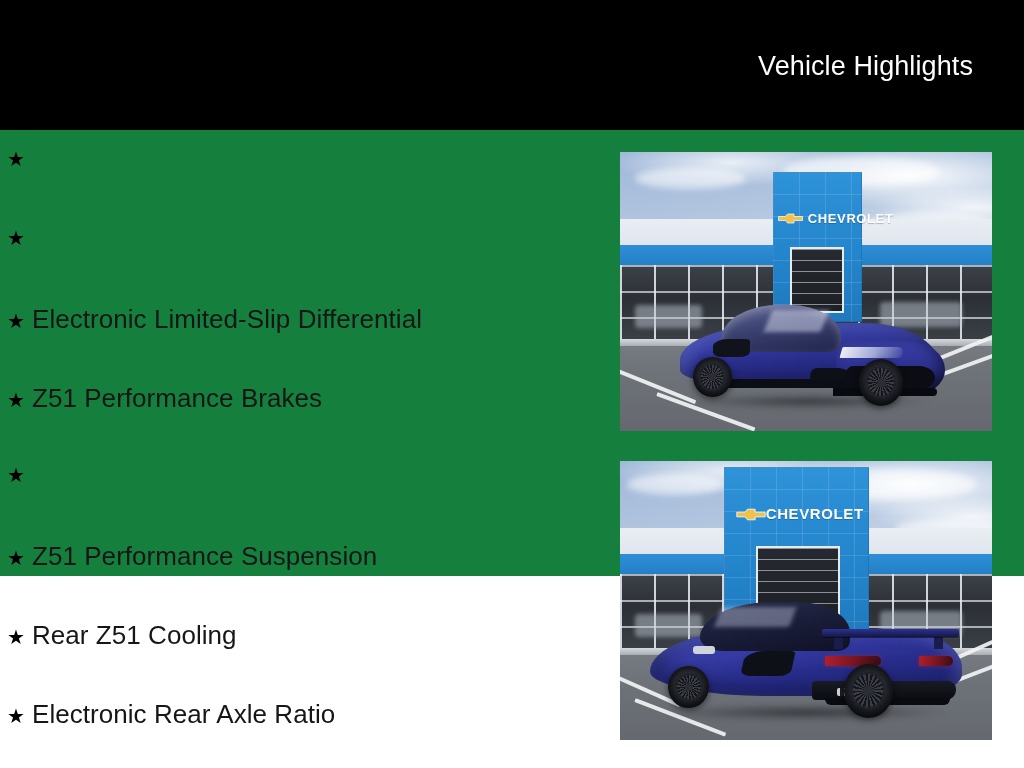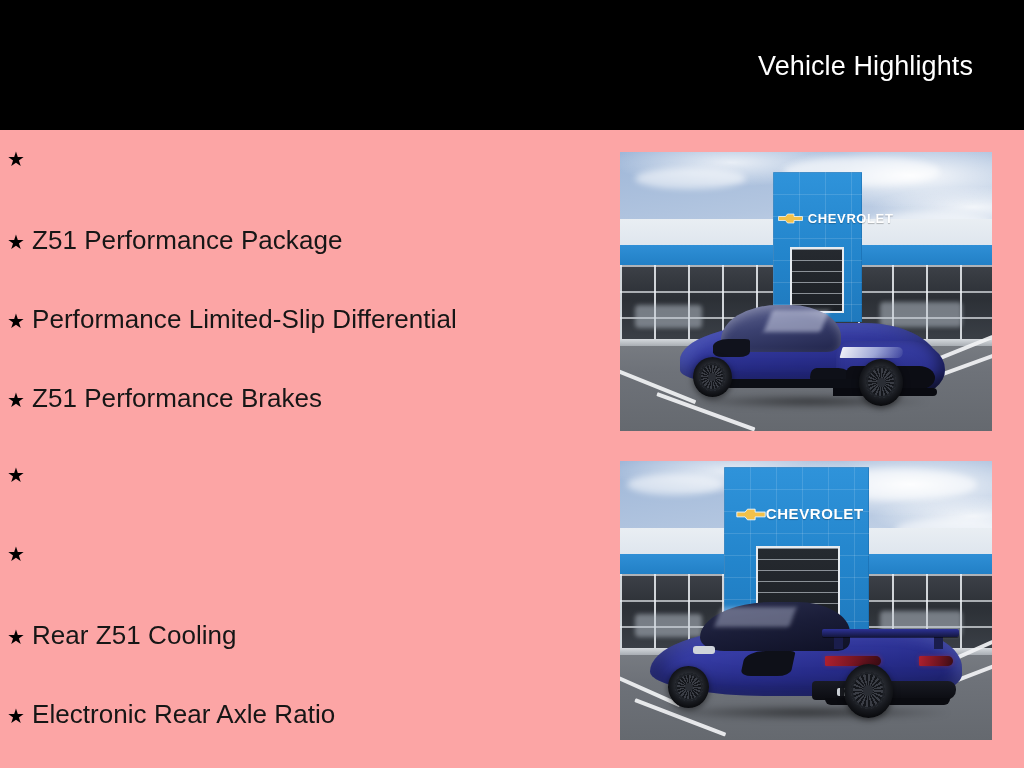--- a/index.html
+++ b/index.html
@@ -11,22 +11,22 @@
   body {
     width: 1024px;
     height: 768px;
     overflow: hidden;
     font-family: "Liberation Sans", sans-serif;
     -webkit-font-smoothing: antialiased;
   }
   #page {
     position: relative;
     width: 1024px;
-    height: 768px;
-    background: #fca5a5;
+    height: 576px;
+    background: #15803d;
   }
 
   
   #header-bar {
     position: absolute;
     left: 0;
     top: 0;
     width: 1024px;
     height: 130px;
     background: #000000;
@@ -500,39 +500,39 @@
   </div>
 
   <ul id="highlights-list">
 
     <li class="highlight-item">
       <span class="bullet-star">★</span>
     </li>
 
     <li class="highlight-item">
       <span class="bullet-star">★</span>
-      <span class="highlight-label">Z51 Performance Package</span>
-    </li>
-
-    <li class="highlight-item">
-      <span class="bullet-star">★</span>
-      <span class="highlight-label">Performance Limited-Slip Differential</span>
+    </li>
+
+    <li class="highlight-item">
+      <span class="bullet-star">★</span>
+      <span class="highlight-label">Electronic Limited-Slip Differential</span>
     </li>
 
     <li class="highlight-item">
       <span class="bullet-star">★</span>
       <span class="highlight-label">Z51 Performance Brakes</span>
     </li>
 
     <li class="highlight-item">
       <span class="bullet-star">★</span>
     </li>
 
     <li class="highlight-item">
       <span class="bullet-star">★</span>
+      <span class="highlight-label">Z51 Performance Suspension</span>
     </li>
 
     <li class="highlight-item">
       <span class="bullet-star">★</span>
       <span class="highlight-label">Rear Z51 Cooling</span>
     </li>
 
     <li class="highlight-item">
       <span class="bullet-star">★</span>
       <span class="highlight-label">Electronic Rear Axle Ratio</span>

